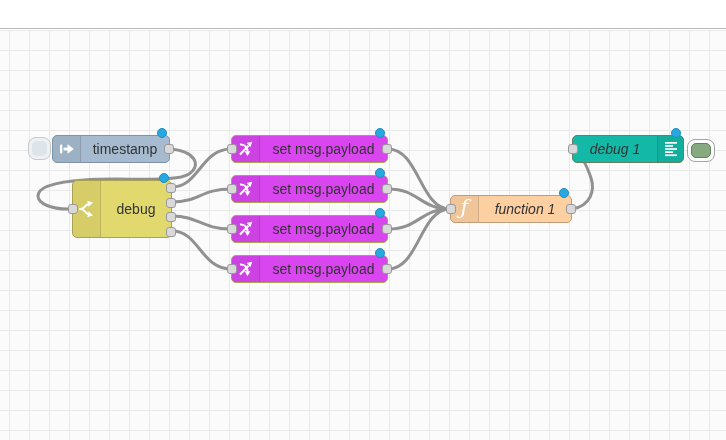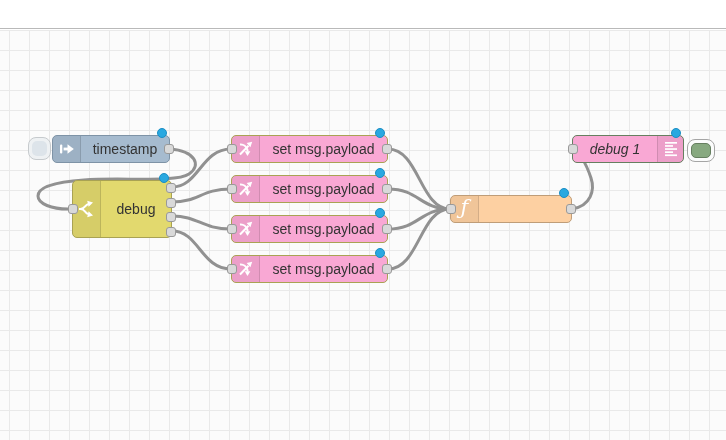--- a/index.html
+++ b/index.html
@@ -80,23 +80,23 @@
     display: flex;
     align-items: center;
     justify-content: center;
     background: rgba(0,0,0,0.05);
   }
   .icon-box.left  { border-right: 1px solid rgba(0,0,0,0.12); border-radius: 4px 0 0 4px; }
   .icon-box.right { border-left:  1px solid rgba(0,0,0,0.12); border-radius: 0 4px 4px 0; width: 26px; }
 
   .node-inject   { background: #a6bbcf; border-color: #7e93a6; }
   .node-switch   { background: #e2d96e; border-color: #a9a253; height: 58px; }
-  .node-change   { background: #f9a8d4; border-color: #a9a253; }
+  .node-change   { background: #d946ef; border-color: #a9a253; }
   .node-function { background: #fdd0a2; border-color: #bf9d78; }
-  .node-debug    { background: #f9a8d4; border-color: #667f60; }
+  .node-debug    { background: #14b8a6; border-color: #667f60; }
 
   .port {
     position: absolute;
     width: 10px; height: 10px;
     background: #d9d9d9;
     border: 1px solid #999;
     border-radius: 3px;
     z-index: 4;
   }
   .port.in  { left: -5px;  top: 50%; margin-top: -5px; }
@@ -271,20 +271,21 @@
     <span class="label">set msg.payload</span>
     <span class="port in"></span>
     <span class="port out"></span>
     <span class="changed-dot"></span>
   </div>
 
   <div class="node node-function italic-label" style="left:450px; top:195px; width:122px;">
     <span class="icon-box left">
       <span class="fn-glyph">ƒ</span>
     </span>
+    <span class="label">function 1</span>
     <span class="port in"></span>
     <span class="port out"></span>
     <span class="changed-dot"></span>
   </div>
 
   <div class="node node-debug italic-label" style="left:572px; top:135px; width:112px;">
     <span class="label">debug 1</span>
     <span class="icon-box right">
       <svg width="14" height="16" viewBox="0 0 14 16">
         <rect x="1" y="1" width="12" height="1.7" fill="#fff"></rect>

